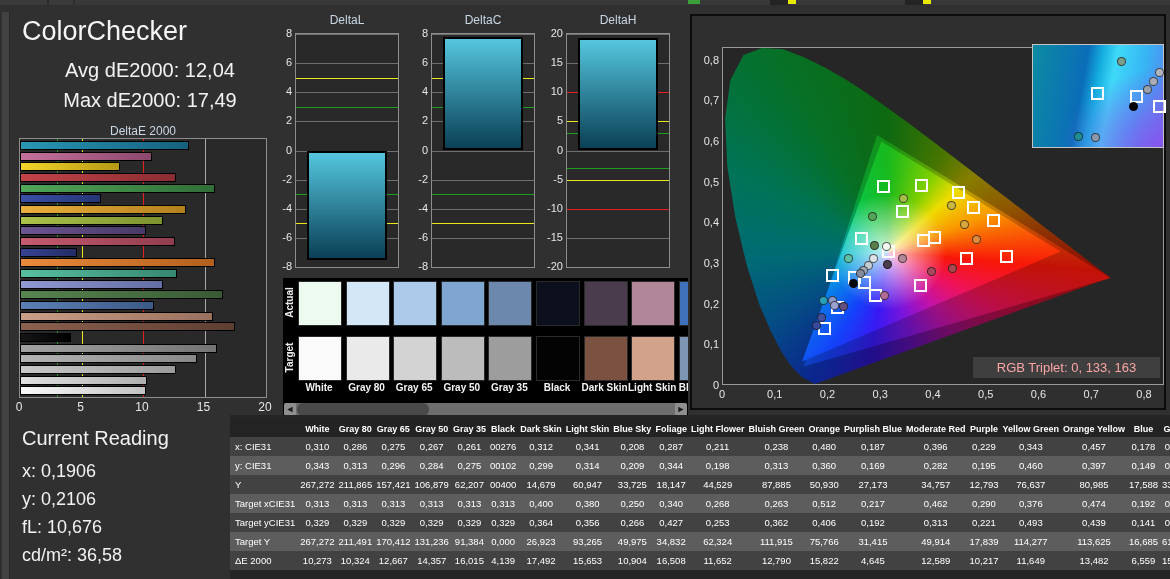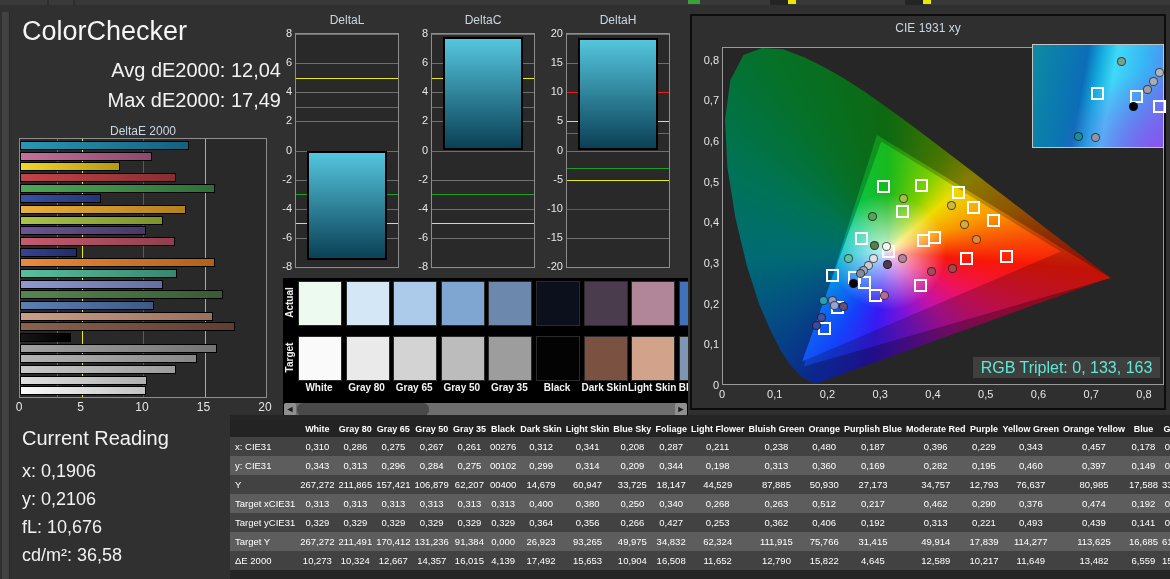--- a/index.html
+++ b/index.html
@@ -1,19 +1,19 @@
 <!DOCTYPE html>
 <html><head>
 <meta charset="utf-8">
 <style>
   html,body{margin:0;padding:0}
   body{width:1170px;height:579px;background:#303030;overflow:hidden;position:relative;
        font-family:"Liberation Sans",sans-serif;color:#f2f2f2}
   .abs{position:absolute}
-  .ctr{text-align:right}
+  .ctr{text-align:center}
   .panel-title{color:#c9d7e3;font-size:12px;text-align:center}
   .plot{position:absolute;background:#292929;border:1px solid #8d8d8d;box-sizing:border-box;overflow:hidden}
   .debar{position:absolute;height:9px;border:1px solid #000;box-sizing:border-box}
   .vline{position:absolute;top:0;bottom:0;width:1px}
   .hline{position:absolute;left:0;right:0;height:1px}
   .xtick{position:absolute;font-size:12px;color:#e6e6e6;width:30px;text-align:center}
   .dtick{position:absolute;font-size:11px;color:#e6e6e6;width:24px;text-align:right}
   .dbar{position:absolute;border:2px solid #000;box-sizing:border-box;
         background:linear-gradient(to bottom,#54c6de,#0a4056)}
   .cietickx{position:absolute;font-size:11px;color:#e6e6e6;width:30px;text-align:center}
@@ -182,21 +182,20 @@
     </div>
   <div>
     <div class="abs" style="left:1px;top:125px;width:403px;height:13px;background:#6e6e6e;border-radius:3px"></div>
     <div class="scroll-btn" style="left:1px;top:125px">◄</div>
     <div class="abs" style="left:14px;top:125px;width:132px;height:13px;background:#4a4a4a;border-radius:6px"></div>
     <div class="scroll-btn" style="left:392px;top:125px">►</div>
   </div>
 </div>
 
 <div class="abs" style="left:690px;top:14px;width:476px;height:396px;background:#2f2f2f;border:2px solid #0c0c0c;box-sizing:border-box">
-  <div class="abs panel-title" style="left:0;top:5px;width:472px">CIE 1931 xy</div>
   <div class="plot" id="cie-plot" style="left:30px;top:31px;width:442px;height:338px;background:#262626;border-color:#9a9a9a">
     <div class="abs" id="cie-h1" style="left: 0px; top: 0px; width: 442px; height: 338px; background: conic-gradient(at 165px 204px, rgb(24, 181, 28) 0deg, rgb(126, 203, 0) 30deg, rgb(232, 216, 0) 48deg, rgb(245, 150, 0) 70deg, rgb(243, 23, 8) 95deg, rgb(232, 18, 94) 118deg, rgb(192, 19, 162) 140deg, rgb(122, 20, 214) 165deg, rgb(54, 25, 238) 190deg, rgb(20, 64, 245) 210deg, rgb(7, 135, 226) 240deg, rgb(0, 185, 200) 268deg, rgb(0, 199, 149) 298deg, rgb(10, 194, 67) 330deg, rgb(24, 181, 28) 360deg); clip-path: polygon(91.8px 336px, 79.1px 329px, 71.5px 321.7px, 65.5px 314.4px, 57.8px 302.6px, 48.2px 283.9px, 36.2px 256.2px, 23.9px 217.8px, 12.4px 169.8px, 4.3px 118.6px, 2.1px 71.2px, 7.3px 32.3px, 20.5px 7.1px, 39.2px 0px, 60.2px 1.3px, 81.6px 9.6px, 101.8px 19.5px, 121.1px 30.6px, 140.2px 42.8px, 159.1px 55.9px, 177.9px 69.5px, 196.8px 83.5px, 215.6px 97.7px, 234.3px 111.9px, 252.6px 126px, 270.3px 139.7px, 287.4px 152.8px, 303.4px 165.1px, 318px 176.4px, 330.7px 186.2px, 341.9px 194.8px, 351.2px 201.9px, 364.8px 212.4px, 376.6px 221.5px, 387.2px 229.6px); filter: brightness(0.58);"></div>
     <div class="abs" id="cie-h2" style="left: 0px; top: 0px; width: 442px; height: 338px; background: conic-gradient(at 165px 204px, rgb(24, 181, 28) 0deg, rgb(126, 203, 0) 30deg, rgb(232, 216, 0) 48deg, rgb(245, 150, 0) 70deg, rgb(243, 23, 8) 95deg, rgb(232, 18, 94) 118deg, rgb(192, 19, 162) 140deg, rgb(122, 20, 214) 165deg, rgb(54, 25, 238) 190deg, rgb(20, 64, 245) 210deg, rgb(7, 135, 226) 240deg, rgb(0, 185, 200) 268deg, rgb(0, 199, 149) 298deg, rgb(10, 194, 67) 330deg, rgb(24, 181, 28) 360deg); clip-path: polygon(387.7px 230px, 154px 87px, 80.7px 318.4px); filter: brightness(0.8);"></div>
     <div class="abs" id="cie-h3" style="left: 0px; top: 0px; width: 442px; height: 338px; background: conic-gradient(at 165px 204px, rgb(24, 181, 28) 0deg, rgb(126, 203, 0) 30deg, rgb(232, 216, 0) 48deg, rgb(245, 150, 0) 70deg, rgb(243, 23, 8) 95deg, rgb(232, 18, 94) 118deg, rgb(192, 19, 162) 140deg, rgb(122, 20, 214) 165deg, rgb(54, 25, 238) 190deg, rgb(20, 64, 245) 210deg, rgb(7, 135, 226) 240deg, rgb(0, 185, 200) 268deg, rgb(0, 199, 149) 298deg, rgb(10, 194, 67) 330deg, rgb(24, 181, 28) 360deg); clip-path: polygon(337.6px 203.5px, 158.3px 93.5px, 79.1px 313.5px); filter: brightness(1.02);"></div>
     <div class="abs" id="cie-h4" style="left: 0px; top: 0px; width: 442px; height: 338px; background: radial-gradient(58px at 165px 204px, rgba(255, 255, 255, 0.82), rgba(240, 244, 255, 0) 100%); clip-path: polygon(337.6px 203.5px, 158.3px 93.5px, 79.1px 313.5px);"></div>
     <div id="cie-points">
         <div class="cie-sq" style="left: 158.607px; top: 197.433px;"></div>
         <div class="cie-sq" style="left: 158.607px; top: 197.433px;"></div>
         <div class="cie-sq" style="left: 158.607px; top: 197.433px;"></div>
         <div class="cie-sq" style="left: 158.607px; top: 197.433px;"></div>
@@ -238,22 +237,22 @@
         <div class="cie-pt" style="left: 116.297px; top: 254.037px; background: rgb(99, 80, 128);"></div>
         <div class="cie-pt" style="left: 176.433px; top: 146.05px; background: rgb(166, 191, 74);"></div>
         <div class="cie-pt" style="left: 236.567px; top: 171.722px; background: rgb(215, 168, 62);"></div>
         <div class="cie-pt" style="left: 89.395px; top: 272.783px; background: rgb(57, 74, 156);"></div>
         <div class="cie-pt" style="left: 144.782px; top: 163.98px; background: rgb(86, 164, 88);"></div>
         <div class="cie-pt" style="left: 225.49px; top: 215.732px; background: rgb(168, 73, 79);"></div>
         <div class="cie-pt" style="left: 224.435px; top: 153.385px; background: rgb(201, 184, 66);"></div>
         <div class="cie-pt" style="left: 157.442px; top: 243.035px; background: rgb(177, 109, 150);"></div>
         <div class="cie-pt" style="left: 96.2525px; top: 247.517px; background: rgb(42, 160, 184);"></div>
       </div>
-    <div class="abs" style="left:250px;top:309px;width:187px;height:21px;background:#3f3f3f;font-size:16px;
-                text-align:center;line-height:21px;color:#5eead4">RGB Triplet: 0, 133, 163</div>
+    <div class="abs" style="left:250px;top:309px;width:187px;height:21px;background:#3f3f3f;font-size:13px;
+                text-align:center;line-height:21px;color:#fca5a5">RGB Triplet: 0, 133, 163</div>
   </div>
   <div class="abs" id="cie-inset" style="left:340px;top:28px;width:132px;height:104px;border:1px solid #c4c4c4;box-sizing:border-box;
               background:radial-gradient(ellipse at 100% 105%, rgba(140,80,238,0.95), rgba(140,80,238,0) 55%),
                          linear-gradient(100deg,#0c8ba2 0%,#0b6db8 38%,#15aee0 48%,#3fd9f8 58%,#37b4f4 78%,#5f7cf0 100%)">
       <div class="cie-pt" style="left: calc(68% - 4.5px); top: calc(16% - 4.5px); background: rgb(123, 160, 138);"></div>
       <div class="cie-pt" style="left: calc(97% - 4.5px); top: calc(27% - 4.5px); background: rgb(176, 180, 188);"></div>
       <div class="cie-pt" style="left: calc(93% - 4.5px); top: calc(36% - 4.5px); background: rgb(168, 173, 184);"></div>
       <div class="cie-pt" style="left: calc(88% - 4.5px); top: calc(44% - 4.5px); background: rgb(154, 160, 174);"></div>
       <div class="cie-sq" style="left: calc(49% - 6px); top: calc(47% - 6px);"></div>
       <div class="cie-sq" style="left: calc(79% - 6px); top: calc(50% - 6px);"></div>

